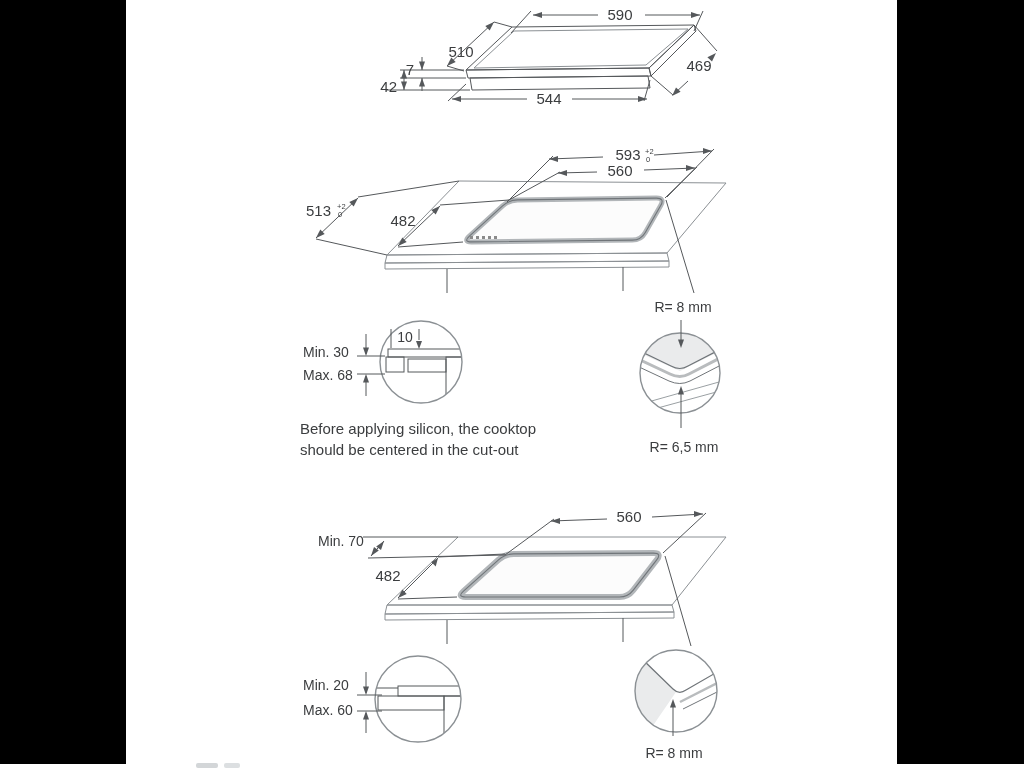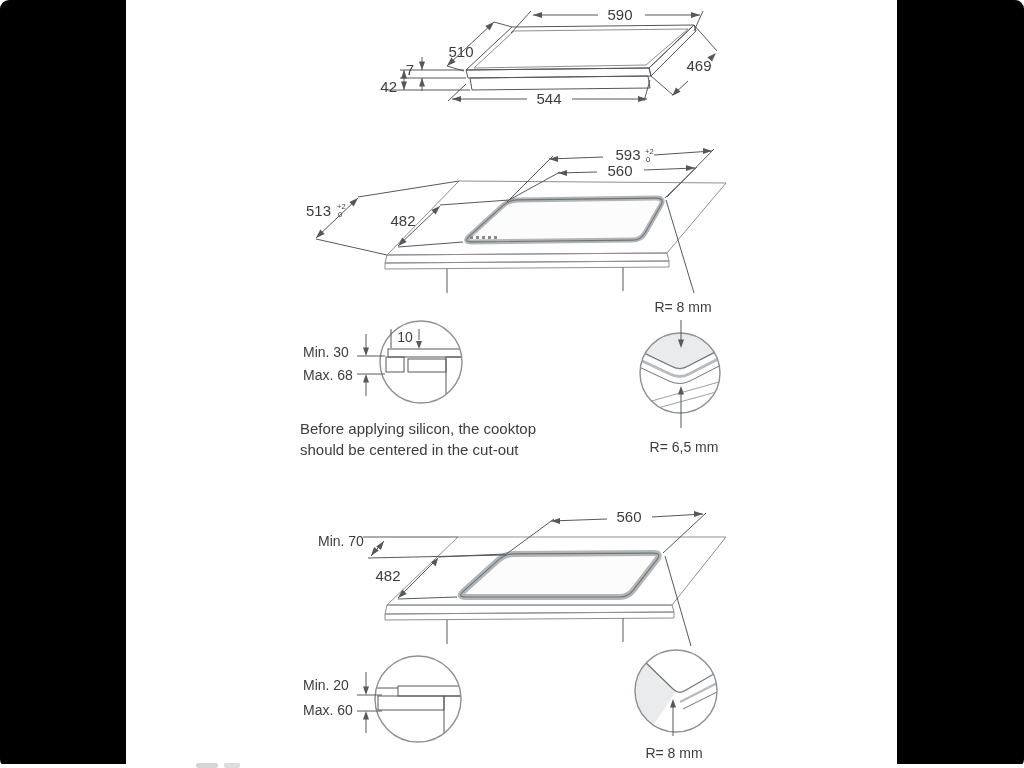--- a/index.html
+++ b/index.html
@@ -1,17 +1,17 @@
 <!DOCTYPE html>
 <html><head>
 <meta charset="utf-8">
 <style>
   html,body{margin:0;padding:0;background:#ffffff;}
   #stage{position:relative;width:1024px;height:768px;background:#ffffff;overflow:hidden;
-         font-family:"Liberation Sans", sans-serif;border-radius:9px;}
+         font-family:"Liberation Sans", sans-serif;}
   svg{position:absolute;left:0;top:0;}
   text{fill:#3b3d3f;font-family:"Liberation Sans", sans-serif;}
   .dim{font-size:15px;}
   .lbl{font-size:14px;}
   .tol{font-size:7.5px;}
   .note{font-size:15px;}
   .ln{stroke:#55585b;stroke-width:1;fill:none;}
   .lt{stroke:#8b9094;stroke-width:1;fill:none;}
   .ar{fill:#55585b;stroke:none;}
 </style>

